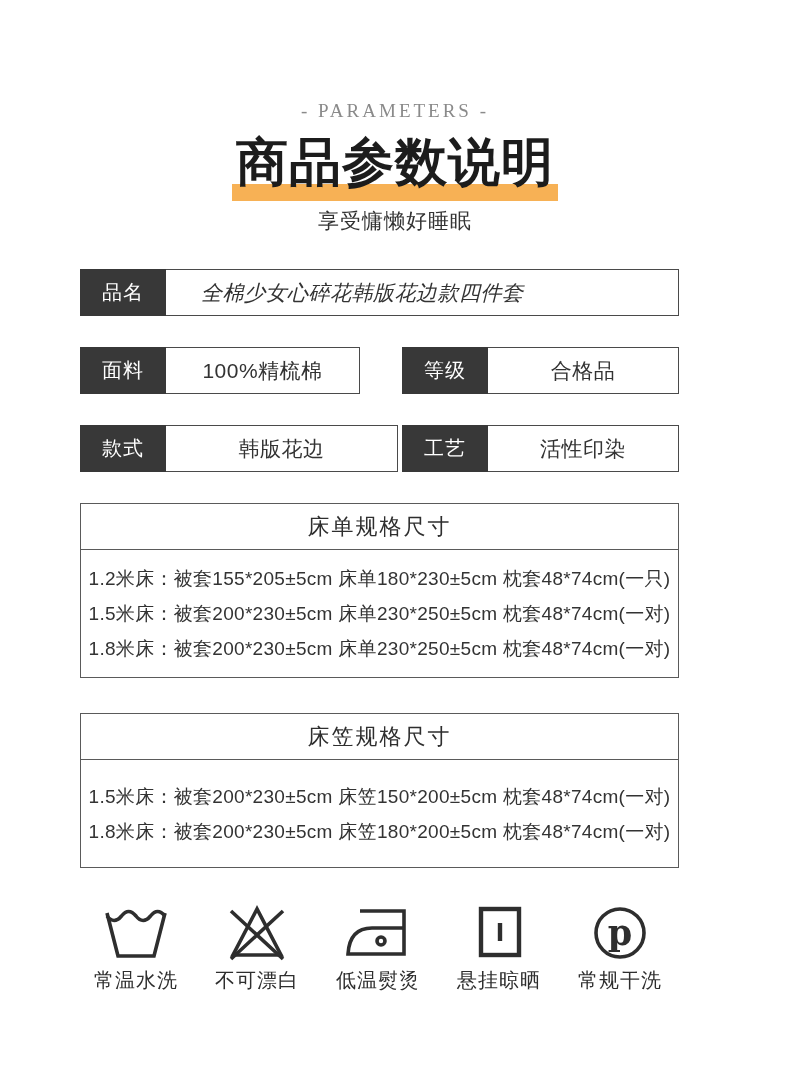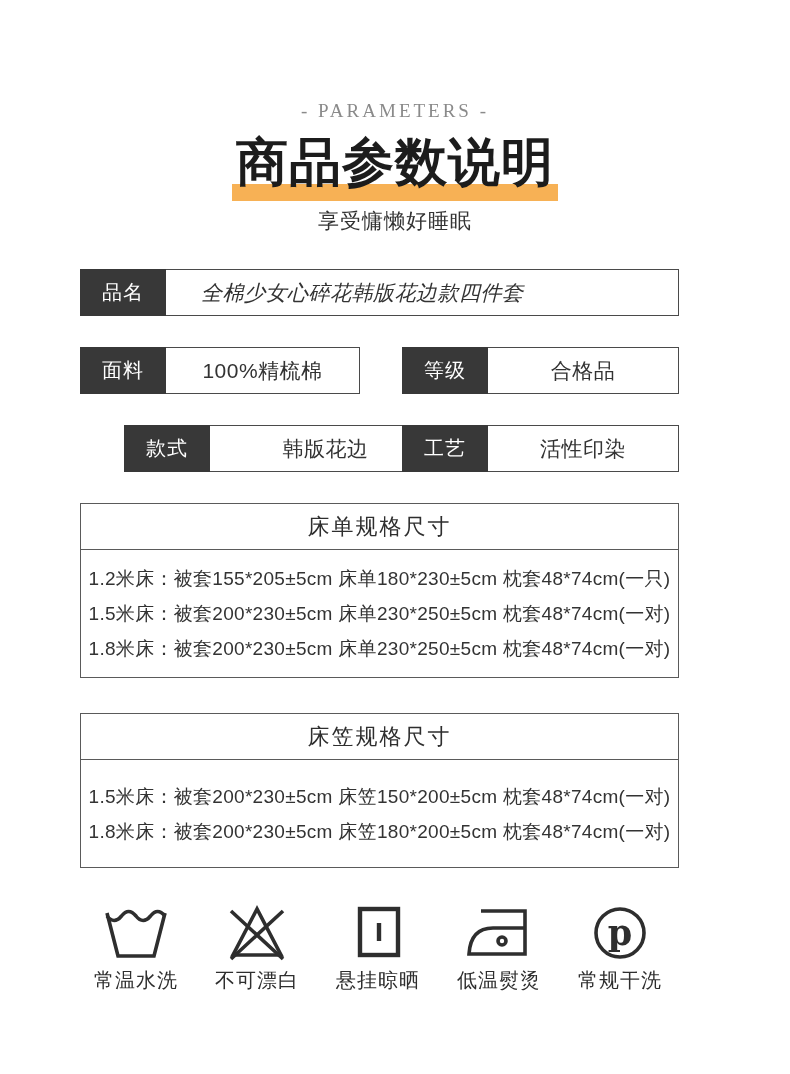--- a/index.html
+++ b/index.html
@@ -48,21 +48,21 @@
   }
   .attr-value{
     flex:1;display:flex;align-items:center;
     font-size:21px;color:#333;letter-spacing:0.5px;
   }
   .attr-value.left{padding-left:35px;font-style:italic;}
   .attr-value.center{justify-content:center;}
   .row-full{top:269px;left:80px;width:599px;}
   .cell-a{top:347px;left:80px;width:280px;}
   .cell-b{top:347px;left:402px;width:277px;}
-  .cell-c{top:425px;left:80px;width:318px;margin-left:44px;}
+  .cell-c{top:425px;left:80px;width:318px;}
   .cell-d{top:425px;left:402px;width:277px;}
   
   .spec-box{
     position:absolute;left:80px;width:599px;box-sizing:border-box;
     border:1px solid #5a5a5a;background:#fff;
   }
   .spec-1{top:503px;height:175px;}
   .spec-2{top:713px;height:155px;}
   .spec-header{
     height:45px;border-bottom:1px solid #5a5a5a;
@@ -163,32 +163,32 @@
     <div class="care-item">
       <svg viewBox="0 0 70 60">
         <path class="ico" d="M35,7 L11,53 L59,53 Z"></path>
         <path class="ico" d="M9,9 L61,57 M61,9 L9,57"></path>
       </svg>
       <div class="care-label">不可漂白</div>
     </div>
 
     <div class="care-item">
       <svg viewBox="0 0 70 60">
+        <path class="ico" d="M17,9 L61,9 L61,52 L5,52 C6,35 14,26 29,26 L61,26"></path>
+        <circle class="ico" cx="38" cy="39" r="4" stroke-width="3.2"></circle>
+      </svg>
+      <div class="care-label">低温熨烫</div>
+    </div>
+
+    <div class="care-item">
+      <svg viewBox="0 0 70 60">
         <rect class="ico-thick" x="17" y="7" width="38" height="46"></rect>
         <path class="ico-thick" d="M36,21 L36,39"></path>
       </svg>
       <div class="care-label">悬挂晾晒</div>
-    </div>
-
-    <div class="care-item">
-      <svg viewBox="0 0 70 60">
-        <path class="ico" d="M17,9 L61,9 L61,52 L5,52 C6,35 14,26 29,26 L61,26"></path>
-        <circle class="ico" cx="38" cy="39" r="4" stroke-width="3.2"></circle>
-      </svg>
-      <div class="care-label">低温熨烫</div>
     </div>
 
     <div class="care-item">
       <svg viewBox="0 0 70 60">
         <circle class="ico" cx="35" cy="31" r="24" stroke-width="3.8"></circle>
         <text class="p-letter" x="35" y="43" text-anchor="middle">p</text>
       </svg>
       <div class="care-label">常规干洗</div>
     </div>
 

